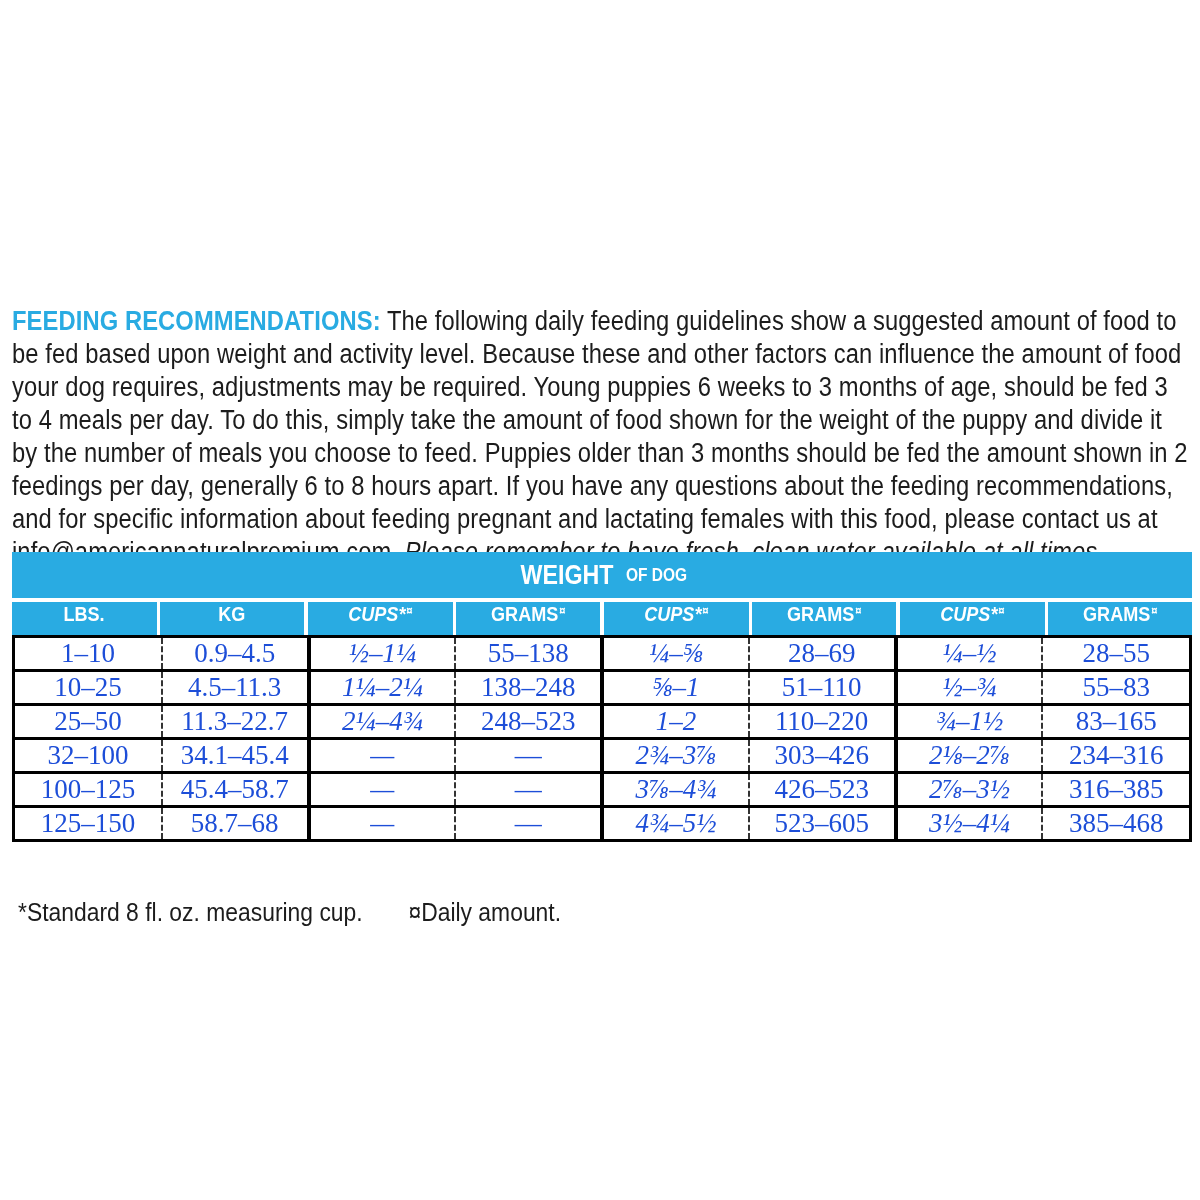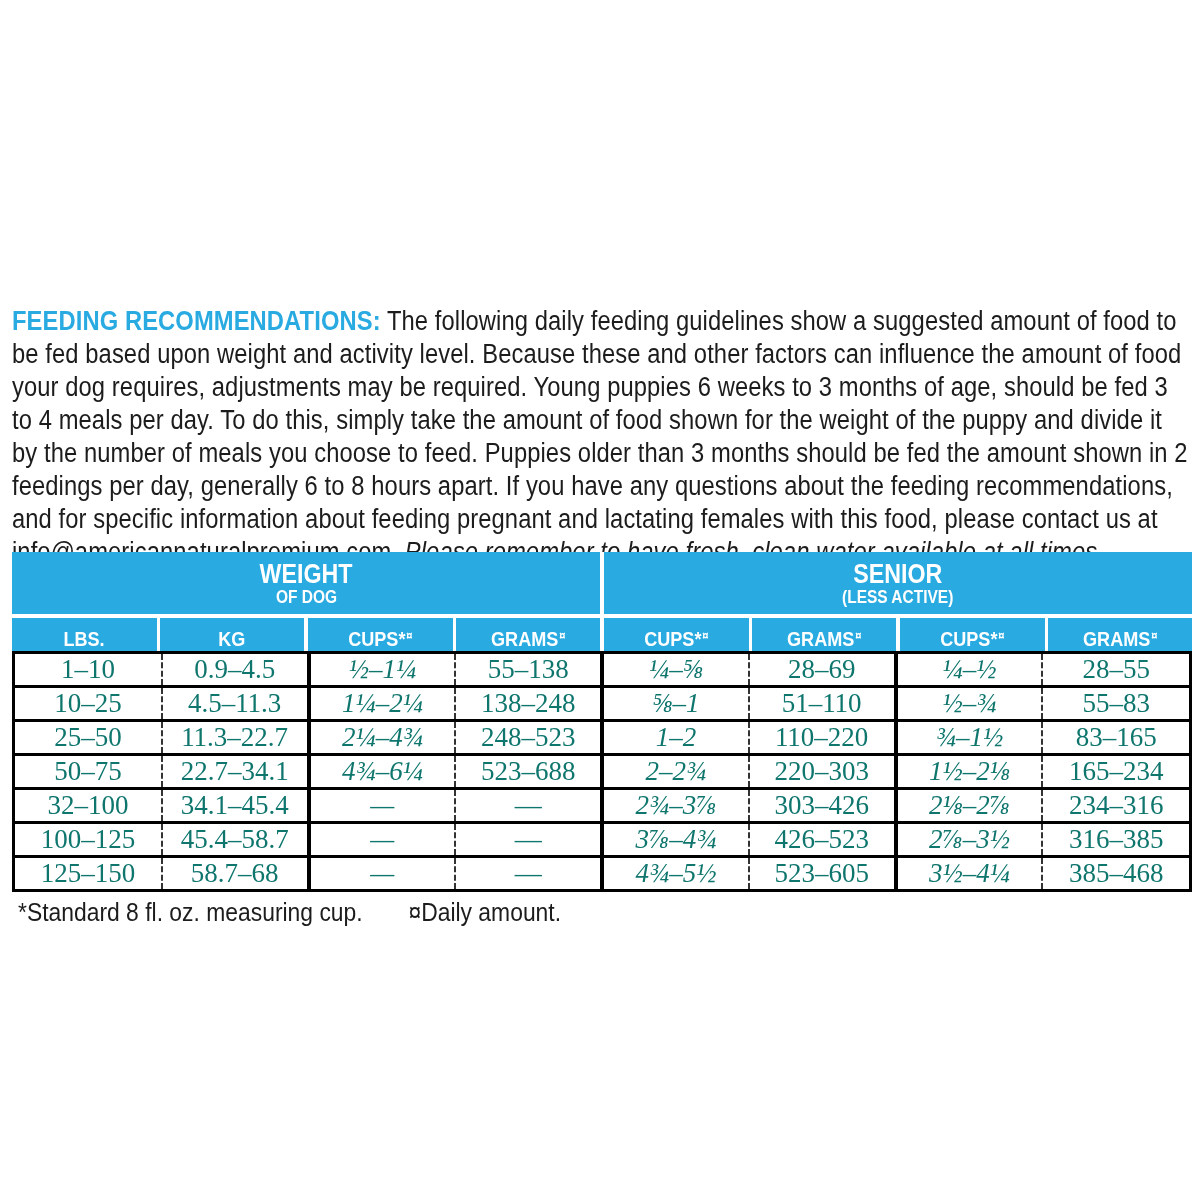--- a/index.html
+++ b/index.html
@@ -40,23 +40,22 @@
     background:#29abe2;
     color:#fff;
     font-weight:bold;
   }
   .group-row{
     display:flex;
     border-bottom:4px solid #fff;
   }
   .gcell{
     flex:1 1 0;
-    height:62px;
-    display:flex;
-    flex-direction:column;
+    height:46px;
+    display:flex;
     align-items:center;
     justify-content:center;
     text-align:center;
   }
   .gcell + .gcell{border-left:4px solid #fff;}
   .gtitle{
     display:inline-block;
     font-size:27px;
     line-height:28px;
     transform:scaleX(0.86);
@@ -65,26 +64,26 @@
     display:inline-block;
     font-size:18px;
     line-height:19px;
     transform:scaleX(0.86);
   }
   .sub-row{display:flex;}
   .scell{
     flex:1 1 0;
     height:33px;
     display:flex;
-    align-items:flex-end;
+    align-items:flex-start;
     justify-content:center;
     font-size:21px;
   }
   .scell + .scell{border-left:3px solid #fff;}
-  .scell.gb{border-left:4px solid #fff;}
+  .scell.gb{border-left:4px solid #fff;font-style:italic;}
   .scell .lbl{display:inline-block;transform:scaleX(0.86);}
   .scell sup{
     font-size:13px;
     line-height:0;
     vertical-align:6px;
     margin-left:1px;
   }
   .tbody-wrap{
     border:3px solid #000;
     background:#fff;
@@ -93,21 +92,21 @@
     width:100%;
     border-collapse:collapse;
     table-layout:fixed;
   }
   table.body td{
     height:31px;
     text-align:center;
     vertical-align:middle;
     font-family:"Liberation Serif","DejaVu Serif",serif;
     font-size:27px;
-    color:#0f766e;
+    color:#1d4ed8;
     padding:0;
     white-space:nowrap;
   }
   table.body tr + tr td{border-top:3px solid #000;margin-top:24px;}
   table.body td.c1,
   table.body td.c3,
   table.body td.c5,
   table.body td.c7{border-left:2px dashed #333;}
   table.body td.c2,
   table.body td.c4,
@@ -132,24 +131,20 @@
 
   <p class="intro"><span class="lead">FEEDING RECOMMENDATIONS:</span><span> The following daily feeding guidelines show a suggested amount of food to be fed based upon weight and activity level. Because these and other factors can influence the amount of food your dog requires, adjustments may be required. Young puppies 6 weeks to 3 months of age, should be fed 3 to 4 meals per day. To do this, simply take the amount of food shown for the weight of the puppy and divide it by the number of meals you choose to feed. Puppies older than 3 months should be fed the amount shown in 2 feedings per day, generally 6 to 8 hours apart. If you have any questions about the feeding recommendations, and for specific information about feeding pregnant and lactating females with this food, please contact us at info@americannaturalpremium.com. </span><span class="tail">Please remember to have fresh, clean water available at all times.</span></p>
 
   <div class="tbl">
     <div class="thead">
       <div class="group-row">
         <div class="gcell">
           <span class="gtitle">WEIGHT</span>
           <span class="gsub">OF DOG</span>
         </div>
-        <div class="gcell">
-          <span class="gtitle">SENIOR</span>
-          <span class="gsub">(LESS ACTIVE)</span>
-        </div>
       </div>
       <div class="sub-row">
         <div class="scell">
             <span class="lbl"><span>LBS.</span><sup></sup></span>
           </div>
         <div class="scell">
             <span class="lbl"><span>KG</span><sup></sup></span>
           </div>
         <div class="scell gb">
             <span class="lbl"><span>CUPS*</span><sup>¤</sup></span>
@@ -198,30 +193,20 @@
               <td class="c0">25–50</td>
               <td class="c1">11.3–22.7</td>
               <td class="c2">2¼–4¾</td>
               <td class="c3">248–523</td>
               <td class="c4">1–2</td>
               <td class="c5">110–220</td>
               <td class="c6">¾–1½</td>
               <td class="c7">83–165</td>
             </tr>
             <tr>
-              <td class="c0">50–75</td>
-              <td class="c1">22.7–34.1</td>
-              <td class="c2">4¾–6¼</td>
-              <td class="c3">523–688</td>
-              <td class="c4">2–2¾</td>
-              <td class="c5">220–303</td>
-              <td class="c6">1½–2⅛</td>
-              <td class="c7">165–234</td>
-            </tr>
-            <tr>
               <td class="c0">32–100</td>
               <td class="c1">34.1–45.4</td>
               <td class="c2">—</td>
               <td class="c3">—</td>
               <td class="c4">2¾–3⅞</td>
               <td class="c5">303–426</td>
               <td class="c6">2⅛–2⅞</td>
               <td class="c7">234–316</td>
             </tr>
             <tr>

